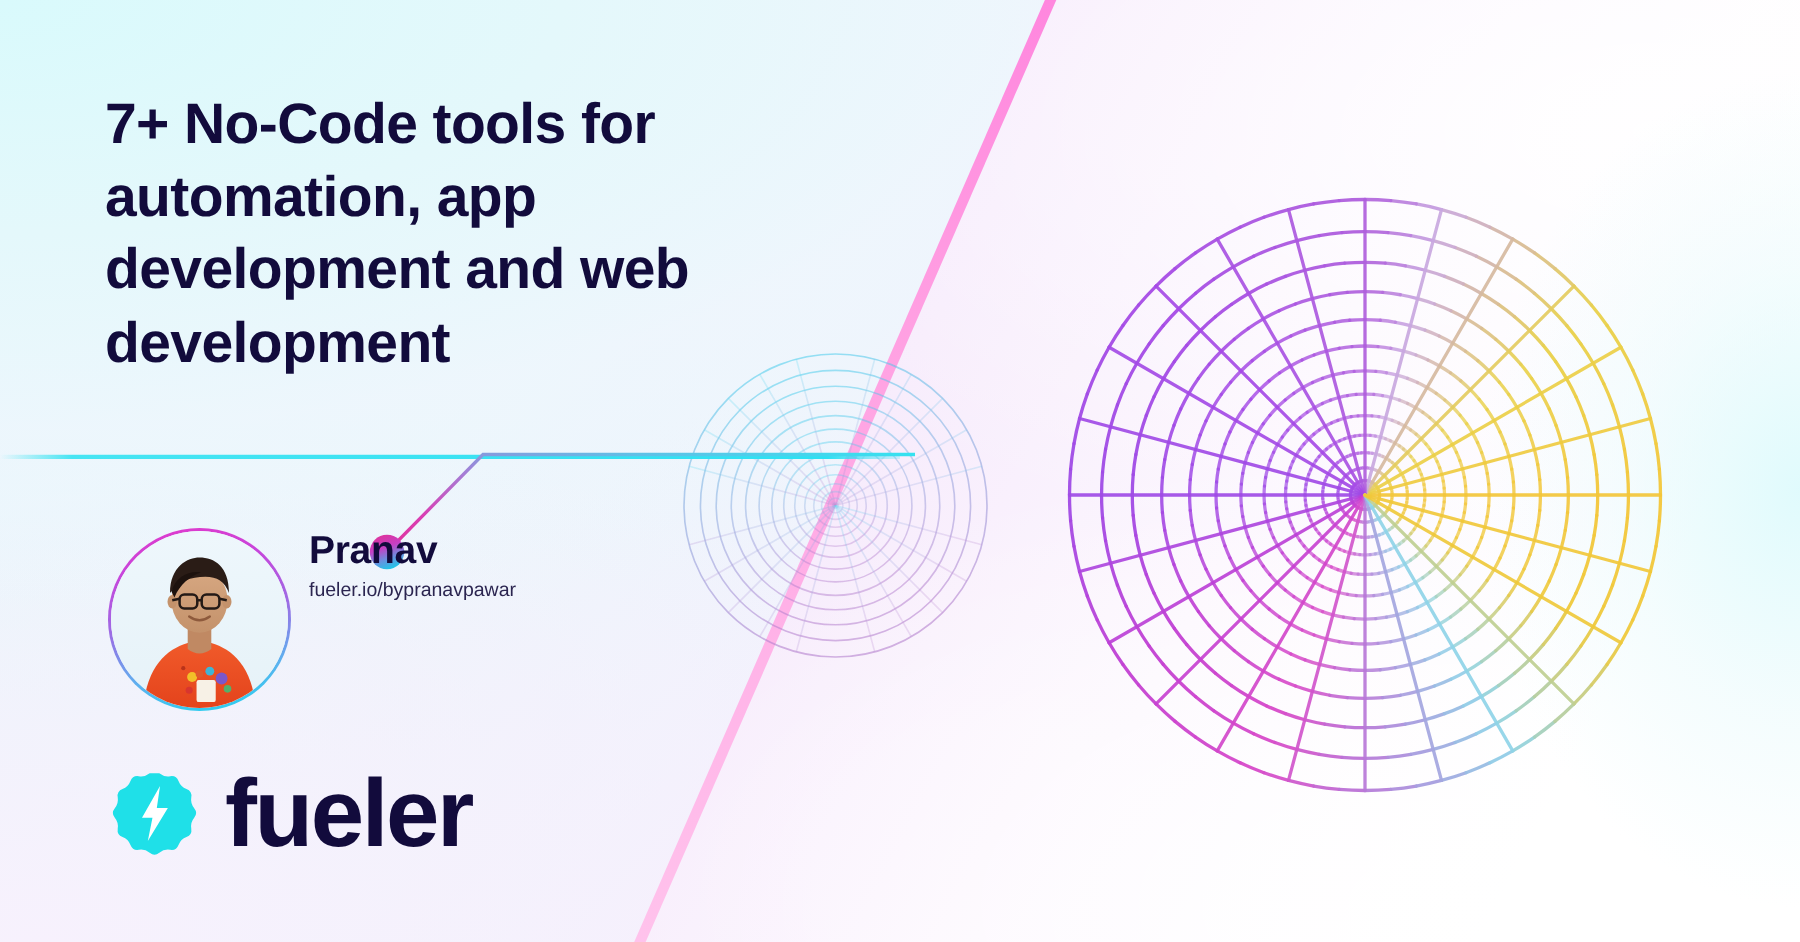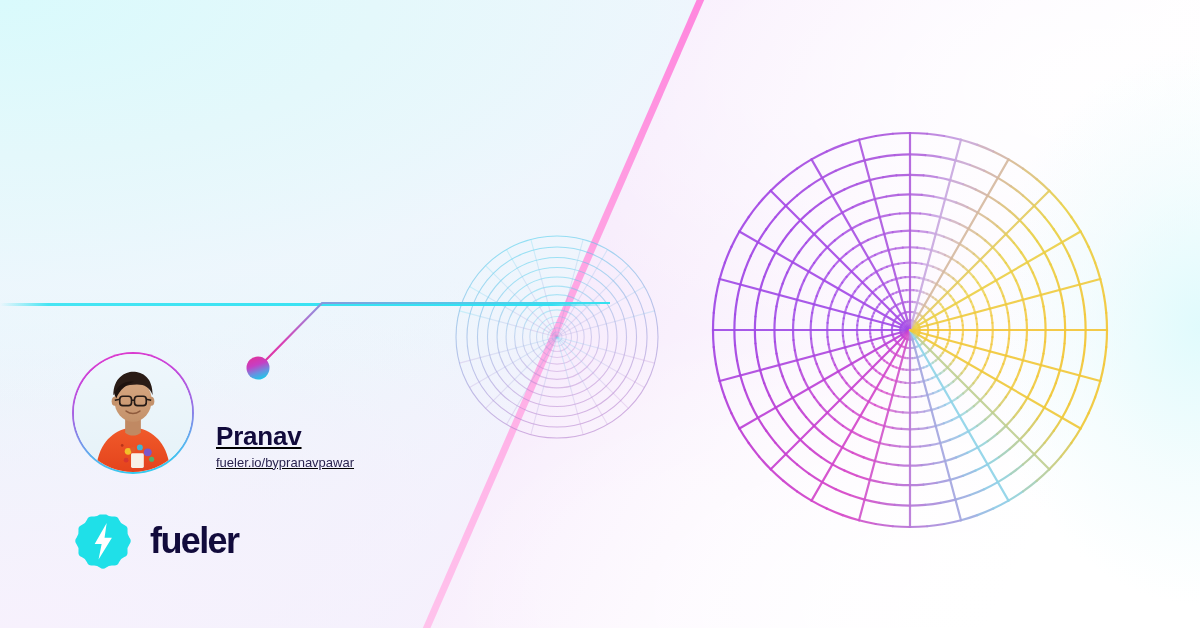--- a/index.html
+++ b/index.html
@@ -109,23 +109,22 @@
     letter-spacing: -0.4px;
     white-space: pre-line;
   }
 
   
   .author {
     position: absolute;
     left: 72px;
     top: 352px;
     display: flex;
-    align-items: flex-end;
-    gap: 22px;
-    text-decoration: underline;
+    align-items: flex-start;
+    gap: 12px;
   }
   .avatar-ring {
     position: relative;
     width: 122px;
     height: 122px;
     border-radius: 50%;
     padding: 2px;
     background: linear-gradient(170deg, #e437c9 0%, #c845db 22%, #9f6ae4 48%, #5cb2ef 76%, #1fd6ef 100%);
     flex: 0 0 auto;
   }
@@ -161,21 +160,21 @@
     position: absolute;
     left: 72px;
     top: 510px;
     display: flex;
     align-items: center;
     gap: 16px;
   }
   .brand-mark { width: 62px; height: 62px; flex: 0 0 auto; }
   .brand-name {
     color: #120b3c;
-    font-size: 36px;
+    font-size: 64px;
     font-weight: 700;
     letter-spacing: -1.6px;
     line-height: 1;
     text-align: center;
   }
 </style>
 </head>
 <body>
 
 <div class="card">
@@ -1278,20 +1277,21 @@
         <line x1="205" y1="205" x2="154.01" y2="395.29" stroke="rgb(209,86,204)" stroke-opacity="0.92"></line>
         <line x1="205" y1="205" x2="205.00" y2="402.00" stroke="rgb(184,120,216)" stroke-opacity="0.92"></line>
         <line x1="205" y1="205" x2="255.99" y2="395.29" stroke="rgb(164,166,224)" stroke-opacity="0.92"></line>
         <line x1="205" y1="205" x2="303.50" y2="375.61" stroke="rgb(143,212,232)" stroke-opacity="0.92"></line>
         <line x1="205" y1="205" x2="344.30" y2="344.30" stroke="rgb(191,207,146)" stroke-opacity="0.92"></line>
         <line x1="205" y1="205" x2="375.61" y2="303.50" stroke="rgb(239,201,60)" stroke-opacity="0.92"></line>
         <line x1="205" y1="205" x2="395.29" y2="255.99" stroke="rgb(241,200,59)" stroke-opacity="0.92"></line>
       </g>
   </svg>
 
+  <h1 class="headline">7+ No-Code tools for automation, app development and web development</h1>
 
   <svg class="cyan-rule" viewBox="0 0 600 3" preserveAspectRatio="none">
     <defs>
       <linearGradient id="ruleGrad" x1="0" y1="0" x2="1" y2="0">
         <stop offset="0%" stop-color="#34E3F2" stop-opacity="0"></stop>
         <stop offset="8%" stop-color="#34E3F2" stop-opacity="0.9"></stop>
         <stop offset="92%" stop-color="#2FE0F2" stop-opacity="1"></stop>
         <stop offset="100%" stop-color="#2FE0F2" stop-opacity="0.2"></stop>
       </linearGradient>
     </defs>

